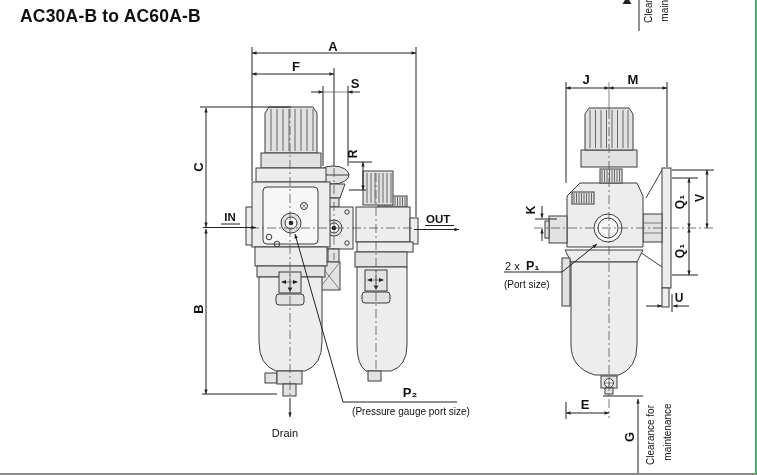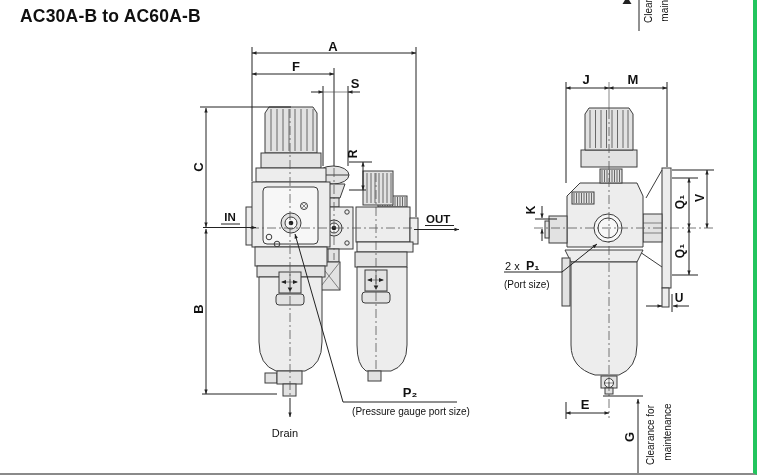--- a/index.html
+++ b/index.html
@@ -1,17 +1,17 @@
 <!DOCTYPE html>
 <html><head>
 <meta charset="utf-8">
 <style>
   html,body{margin:0;padding:0;background:#fff;}
   #page{position:relative;width:757px;height:475px;background:#fff;overflow:hidden;
-        border-right:4px solid #22c55e;border-bottom:2px solid #8a8a8a;box-sizing:border-box;
+        border-right:2px solid #22c55e;border-bottom:2px solid #8a8a8a;box-sizing:border-box;
         font-family:"Liberation Sans","DejaVu Sans",sans-serif;}
   #title{position:absolute;left:20px;top:6px;font-size:17.5px;font-weight:bold;color:#101010;letter-spacing:0.2px;}
   svg{position:absolute;left:0;top:0;}
   .ol{fill:#ededed;stroke:#3c3c3c;stroke-width:1;}
   .ol2{fill:#e2e2e2;stroke:#3c3c3c;stroke-width:1;}
   .wh{fill:#f7f7f7;stroke:#3c3c3c;stroke-width:1;}
   .ln{fill:none;stroke:#3c3c3c;stroke-width:1;}
   .thin{fill:none;stroke:#555;stroke-width:0.7;}
   .hatch{fill:none;stroke:#4a4a4a;stroke-width:0.8;}
   .dim{fill:none;stroke:#222;stroke-width:1;}

